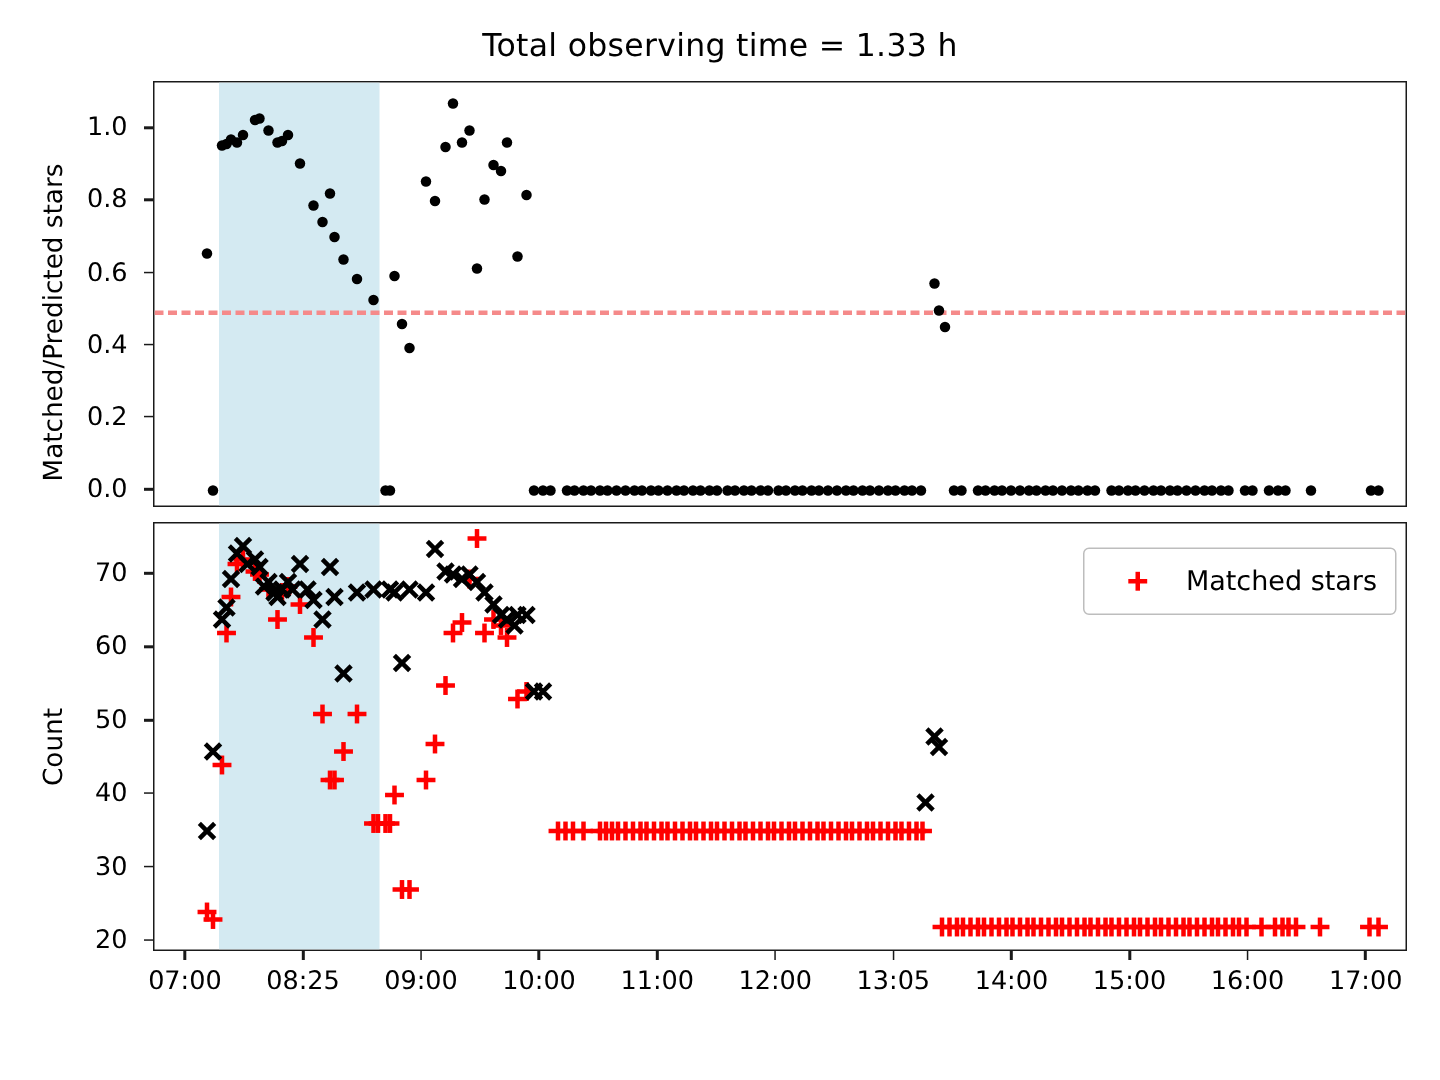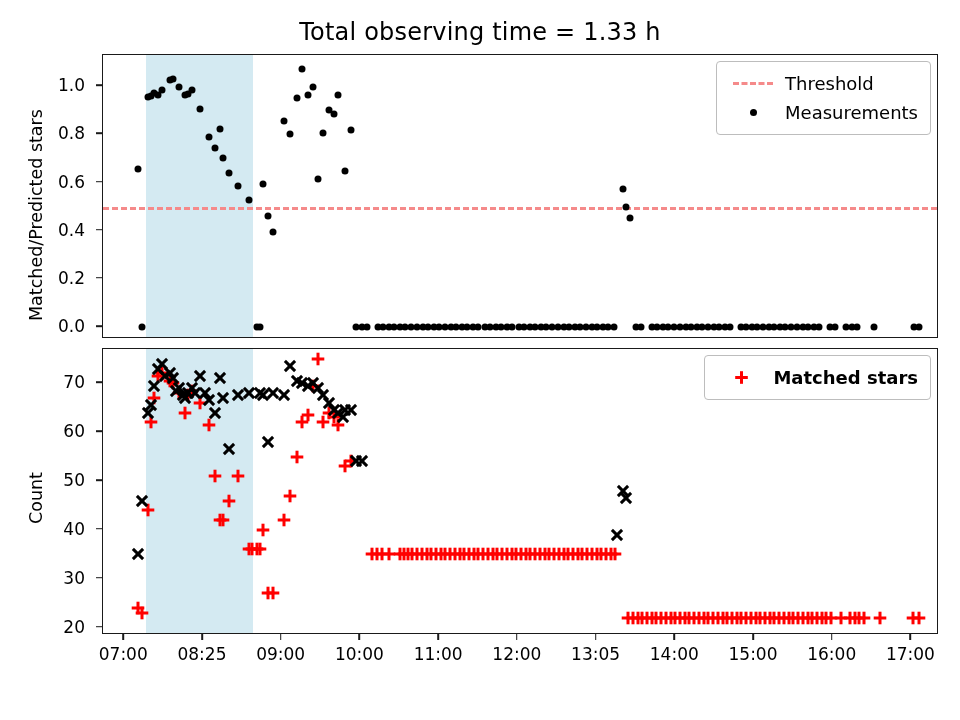--- a/index.html
+++ b/index.html
@@ -5,21 +5,21 @@
   html,body{margin:0;padding:0;}
   body{
     width:960px;height:720px;background:#ffffff;
     font-family:"DejaVu Sans", sans-serif;
     overflow:hidden;
   }
   #fig{position:relative;width:960px;height:720px;}
 
   .title{
     position:absolute;left:0;top:18px;width:960px;text-align:center;
-    font-size:24px;color:#000;letter-spacing:.2px;
+    font-size:21px;color:#000;letter-spacing:.2px;
   }
 
   .panel{position:absolute;box-sizing:border-box;border:1.6px solid #1a1a1a;background:#fff;overflow:hidden;}
   #panelTop{left:102px;top:54px;width:836px;height:284px;}
   #panelBot{left:102px;top:348px;width:836px;height:286px;}
 
   .shade{position:absolute;top:0;bottom:0;background:#d4eaf2;}
 
   .threshold{
     position:absolute;left:0;right:0;height:0;
@@ -189,36 +189,20 @@
         <div class="dot" style="left: 716.347px; top: 271.966px; background: rgb(0, 0, 0);"></div>
         <div class="dot" style="left: 726.58px; top: 271.966px; background: rgb(0, 0, 0);"></div>
         <div class="dot" style="left: 732.09px; top: 271.966px; background: rgb(0, 0, 0);"></div>
         <div class="dot" style="left: 743.111px; top: 271.966px; background: rgb(0, 0, 0);"></div>
         <div class="dot" style="left: 748.621px; top: 271.966px; background: rgb(0, 0, 0);"></div>
         <div class="dot" style="left: 754.132px; top: 271.966px; background: rgb(0, 0, 0);"></div>
         <div class="dot" style="left: 770.663px; top: 271.966px; background: rgb(0, 0, 0);"></div>
         <div class="dot" style="left: 810.81px; top: 271.966px; background: rgb(0, 0, 0);"></div>
         <div class="dot" style="left: 816.32px; top: 271.966px; background: rgb(0, 0, 0);"></div>
       </div>
-    <div class="legend" id="legTop" style="right:6px;top:6px;">
-        <div class="legrow">
-          <div class="legkey">
-            <div class="dashkey" style="border-top-color: rgb(245, 138, 138);"></div>
-          </div>
-          <div class="legtxt">Threshold</div>
-        </div>
-        <div class="legrow">
-          <div class="legkey">
-            <svg width="15" height="15" viewBox="0 0 15 15">
-              <circle cx="7.5" cy="7.5" r="3.5" fill="#000000"></circle>
-            </svg>
-          </div>
-          <div class="legtxt">Measurements</div>
-        </div>
-      </div>
   </div>
   <div class="ytickcol" id="ytTop" style="left: 0px; top: 54px; height: 284px;">
       <div class="ytick" style="top: 271.966px; width: 94px;">0.0</div>
       <div class="ytickmark" style="left: 96px; top: 271.966px;"></div>
       <div class="ytick" style="top: 223.831px; width: 94px;">0.2</div>
       <div class="ytickmark" style="left: 96px; top: 223.831px;"></div>
       <div class="ytick" style="top: 175.695px; width: 94px;">0.4</div>
       <div class="ytickmark" style="left: 96px; top: 175.695px;"></div>
       <div class="ytick" style="top: 127.559px; width: 94px;">0.6</div>
       <div class="ytickmark" style="left: 96px; top: 127.559px;"></div>
@@ -1476,21 +1460,21 @@
         </div>
         <div class="mk" style="left: 514.038px; top: 185.778px;">
           <svg width="15" height="15" viewBox="0 0 15 15">
             <g stroke="#000000" stroke-width="3.0" stroke-linecap="butt">
               <line x1="2.4" y1="2.4" x2="12.6" y2="12.6"></line>
               <line x1="12.6" y1="2.4" x2="2.4" y2="12.6"></line>
             </g>
           </svg>
         </div>
       </div>
-    <div class="legend" id="legBot" style="right:6px;top:6px;font-weight:bold;">
+    <div class="legend" id="legBot" style="right:6px;top:16px;">
         <div class="legrow">
           <div class="legkey">
             <svg width="15" height="15" viewBox="0 0 15 15">
               <rect x="6.0" y="1.2" width="3.0" height="12.6" fill="#ff0000"></rect>
               <rect x="1.2" y="6.0" width="12.6" height="3.0" fill="#ff0000"></rect>
             </svg>
           </div>
           <div class="legtxt">Matched stars</div>
         </div>
       </div>

